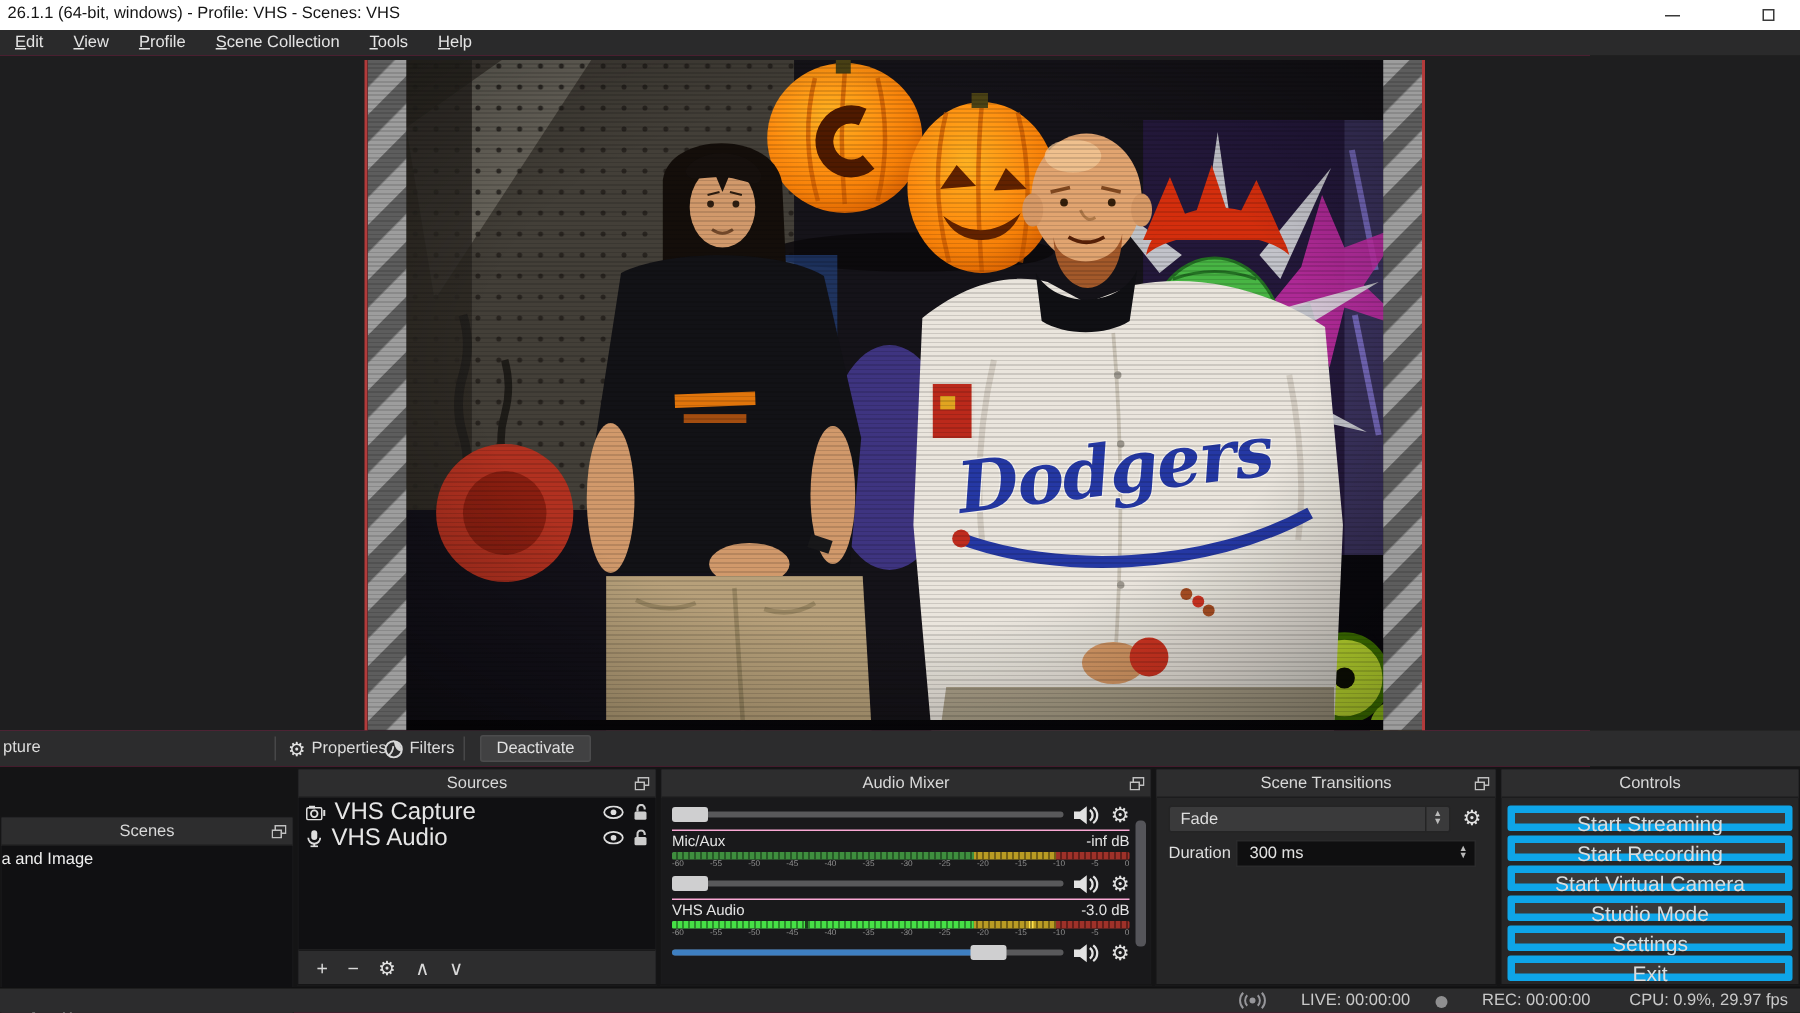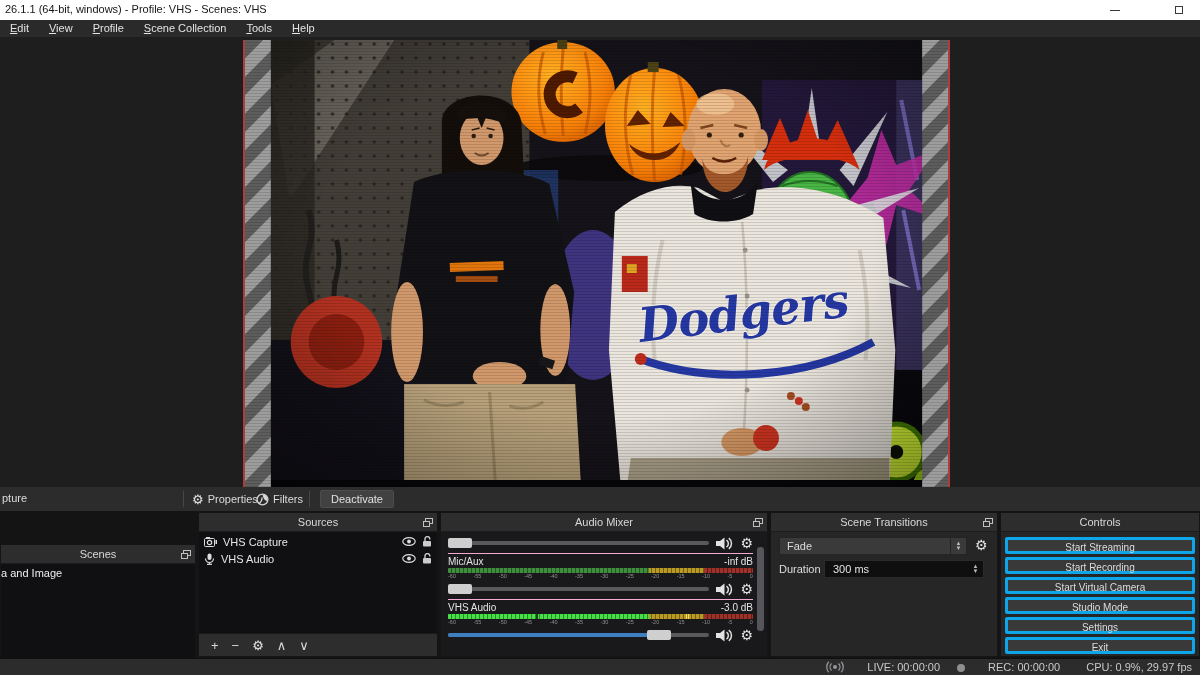--- a/index.html
+++ b/index.html
@@ -49,21 +49,21 @@
   .dock-list { position:absolute; left:0; right:0; top:19px; bottom:23px; background:#101012; }
   .dock-toolbar { position:absolute; left:0; right:0; bottom:0; height:23px; background:#2d2d2e;
                   border-top:1px solid #1a1a1b; display:flex; align-items:center; gap:13px; padding-left:12px;
                   color:#d8d8d8; font-size:13px; }
   .dock-toolbar .icon { line-height:1; }
   .d-scenes { left:0; width:196px;margin-top:32px; }
   .d-scenes .dock-toolbar { padding-left:0; }
   .d-scenes .icon:first-child { margin-left:-4px; }
   .scene-item { font-size:11px; color:#efefef; padding:3px 4px 3px 0; white-space:nowrap; }
   .d-sources { left:198px; width:240px; }
-  .src-row { display:flex; align-items:center; gap:6px; height:15px; padding:0 5px; font-size:11px; color:#e6e6e6; margin-top:2px; }
+  .src-row { display:flex; align-items:center; gap:6px; height:15px; padding:0 5px; font-size:16px; color:#e6e6e6; margin-top:2px; }
   .src-row .name { flex:1; white-space:nowrap; }
   .d-mixer { left:440px; width:328px; }
   .mixer-body { position:absolute; left:0; right:0; top:19px; bottom:0; background:#19191b; padding:0 14px 0 7px; }
   .mix-entry { border-top:1px solid #f9a8d4; padding-top:1px; }
   .mix-entry.first { border-top:none; }
   .mixrow { display:flex; align-items:center; height:20px; gap:7px; }
   .slider { position:relative; flex:1; height:10px; }
   .slider .track { position:absolute; left:0; right:0; top:3px; height:4px; background:#59595b; border-radius:2px; }
   .slider .fill { position:absolute; left:0; top:3px; height:4px; background:#3e7fc1; border-radius:2px; }
   .slider .handle { position:absolute; top:0; width:24px; height:10px; background:#cfcfd0; border-radius:2px; }
@@ -85,22 +85,22 @@
   .combo .spins { position:absolute; right:0; top:0; width:16px; height:16px; border-left:1px solid #242425;
                   display:flex; flex-direction:column; align-items:center; justify-content:center; color:#bbb; }
   .spin-glyph { font-size:6px; line-height:5px; }
   .trans-gear { position:absolute; left:204px; top:25px; font-size:14px; }
   .dur-label { position:absolute; left:8px; top:50px; font-size:11px; color:#dedede; }
   .spinbox { position:absolute; left:53px; top:47px; width:160px; height:18px; background:#0f0f10;
              border:1px solid #2a2a2b; font-size:11px; color:#e2e2e2; line-height:16px; padding-left:8px; }
   .spinbox .spins { position:absolute; right:1px; top:0; width:13px; height:16px; display:flex; flex-direction:column;
                     align-items:center; justify-content:center; color:#bbb; }
   .d-controls { left:1000px; width:200px; }
-  .ctl-btn { position:absolute; left:4px; width:190px; height:17px; background:#39393a; border:3px solid #0ea5e9;
-             border-radius:2px; font-size:10px; color:#dcdcdc; text-align:center; line-height:15px; }
+  .ctl-btn { position:absolute; left:4px; width:190px; height:17px; background:#39393a; border:5px solid #0ea5e9;
+             border-radius:2px; font-size:14px; color:#dcdcdc; text-align:center; line-height:15px; }
 
   
   .statusbar { position:absolute; left:0; top:658px; width:1200px; height:17px; background:#2c2c2d;
                border-top:1px solid #101011; display:flex; align-items:center; justify-content:flex-end;
                font-size:11px; color:#c9c9c9; padding-right:8px; }
   .statusbar .grp { display:flex; align-items:flex-end; gap:22px; }
   .sp16 { width:16px; } .sp26 { width:26px; }
   .icon svg, .popout svg { display:block; }
 </style>
 </head>

